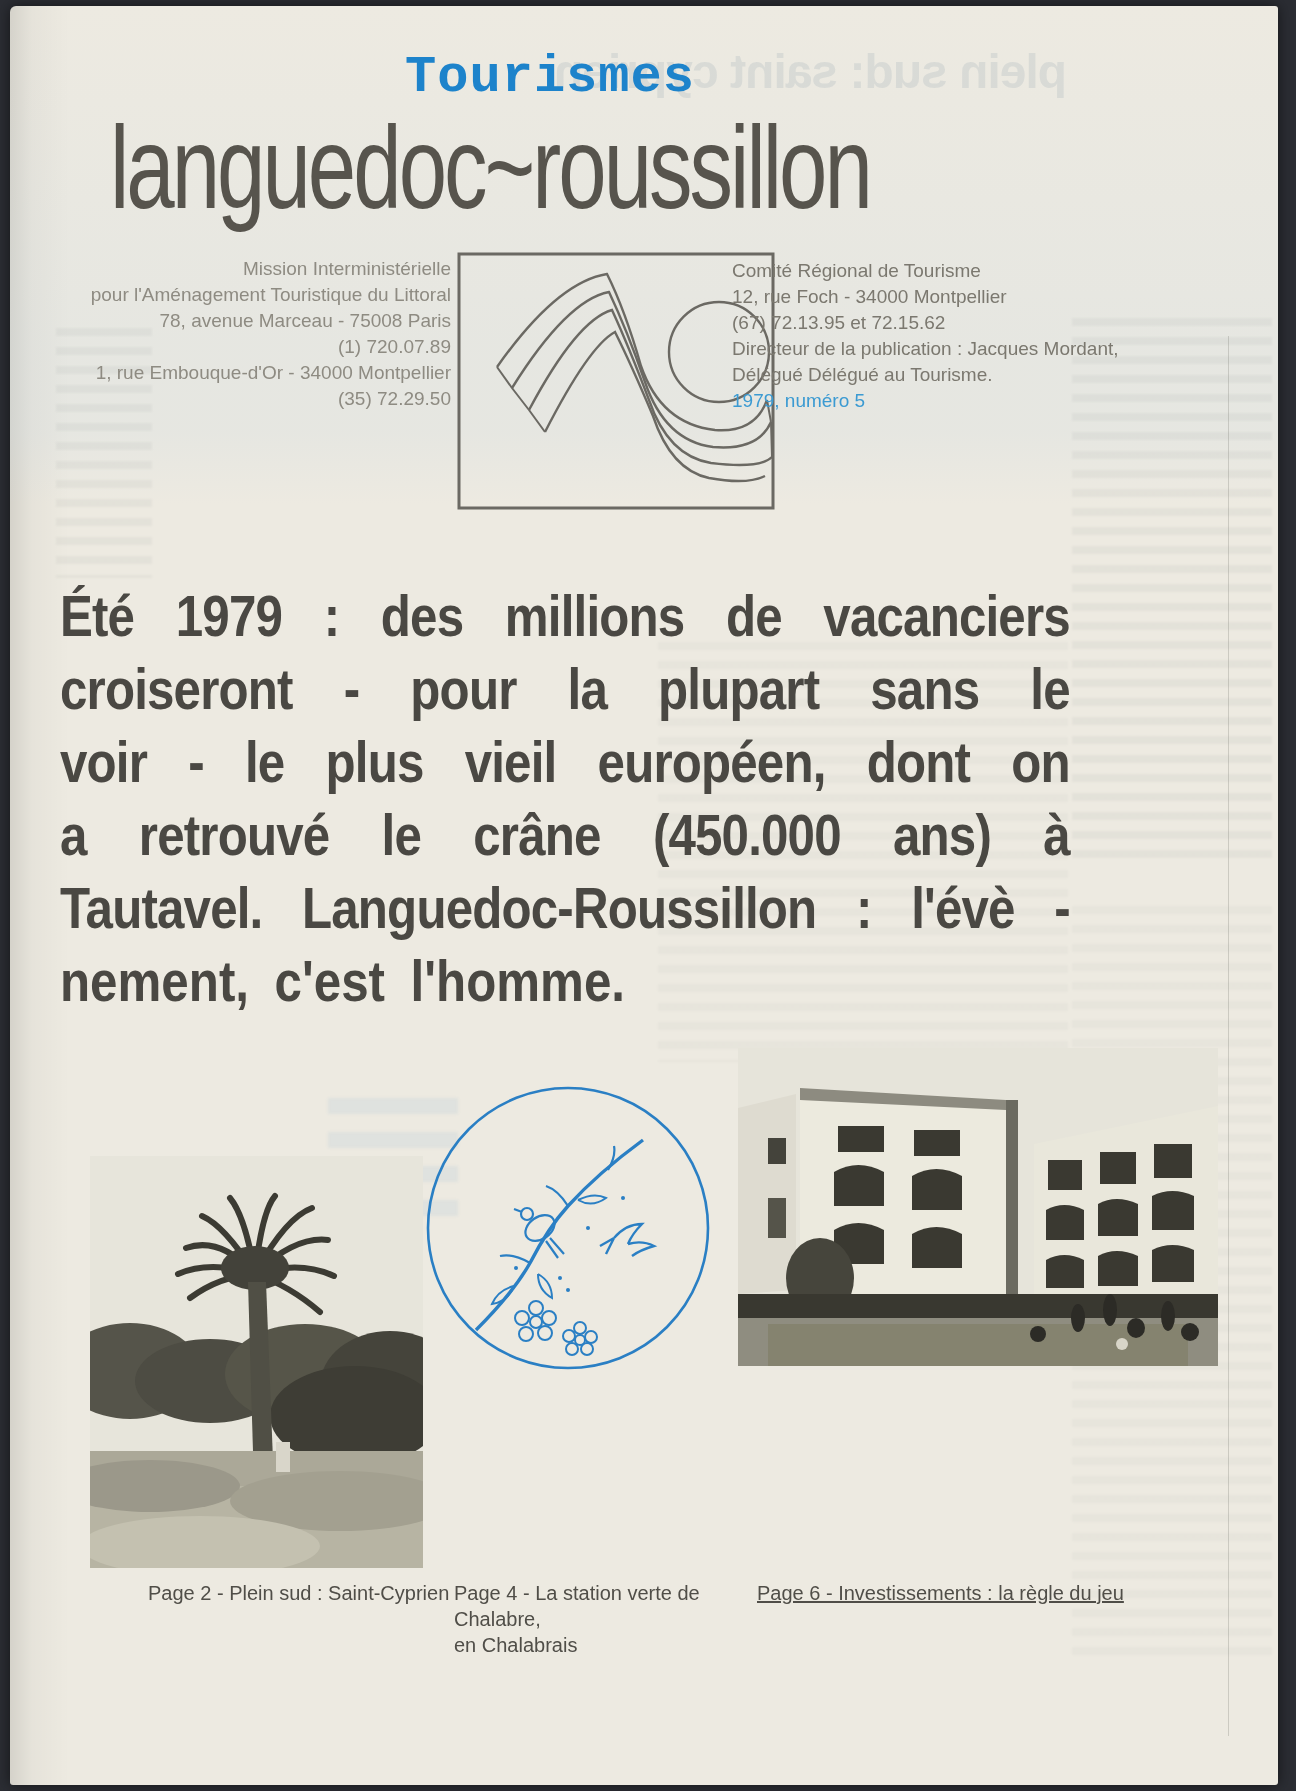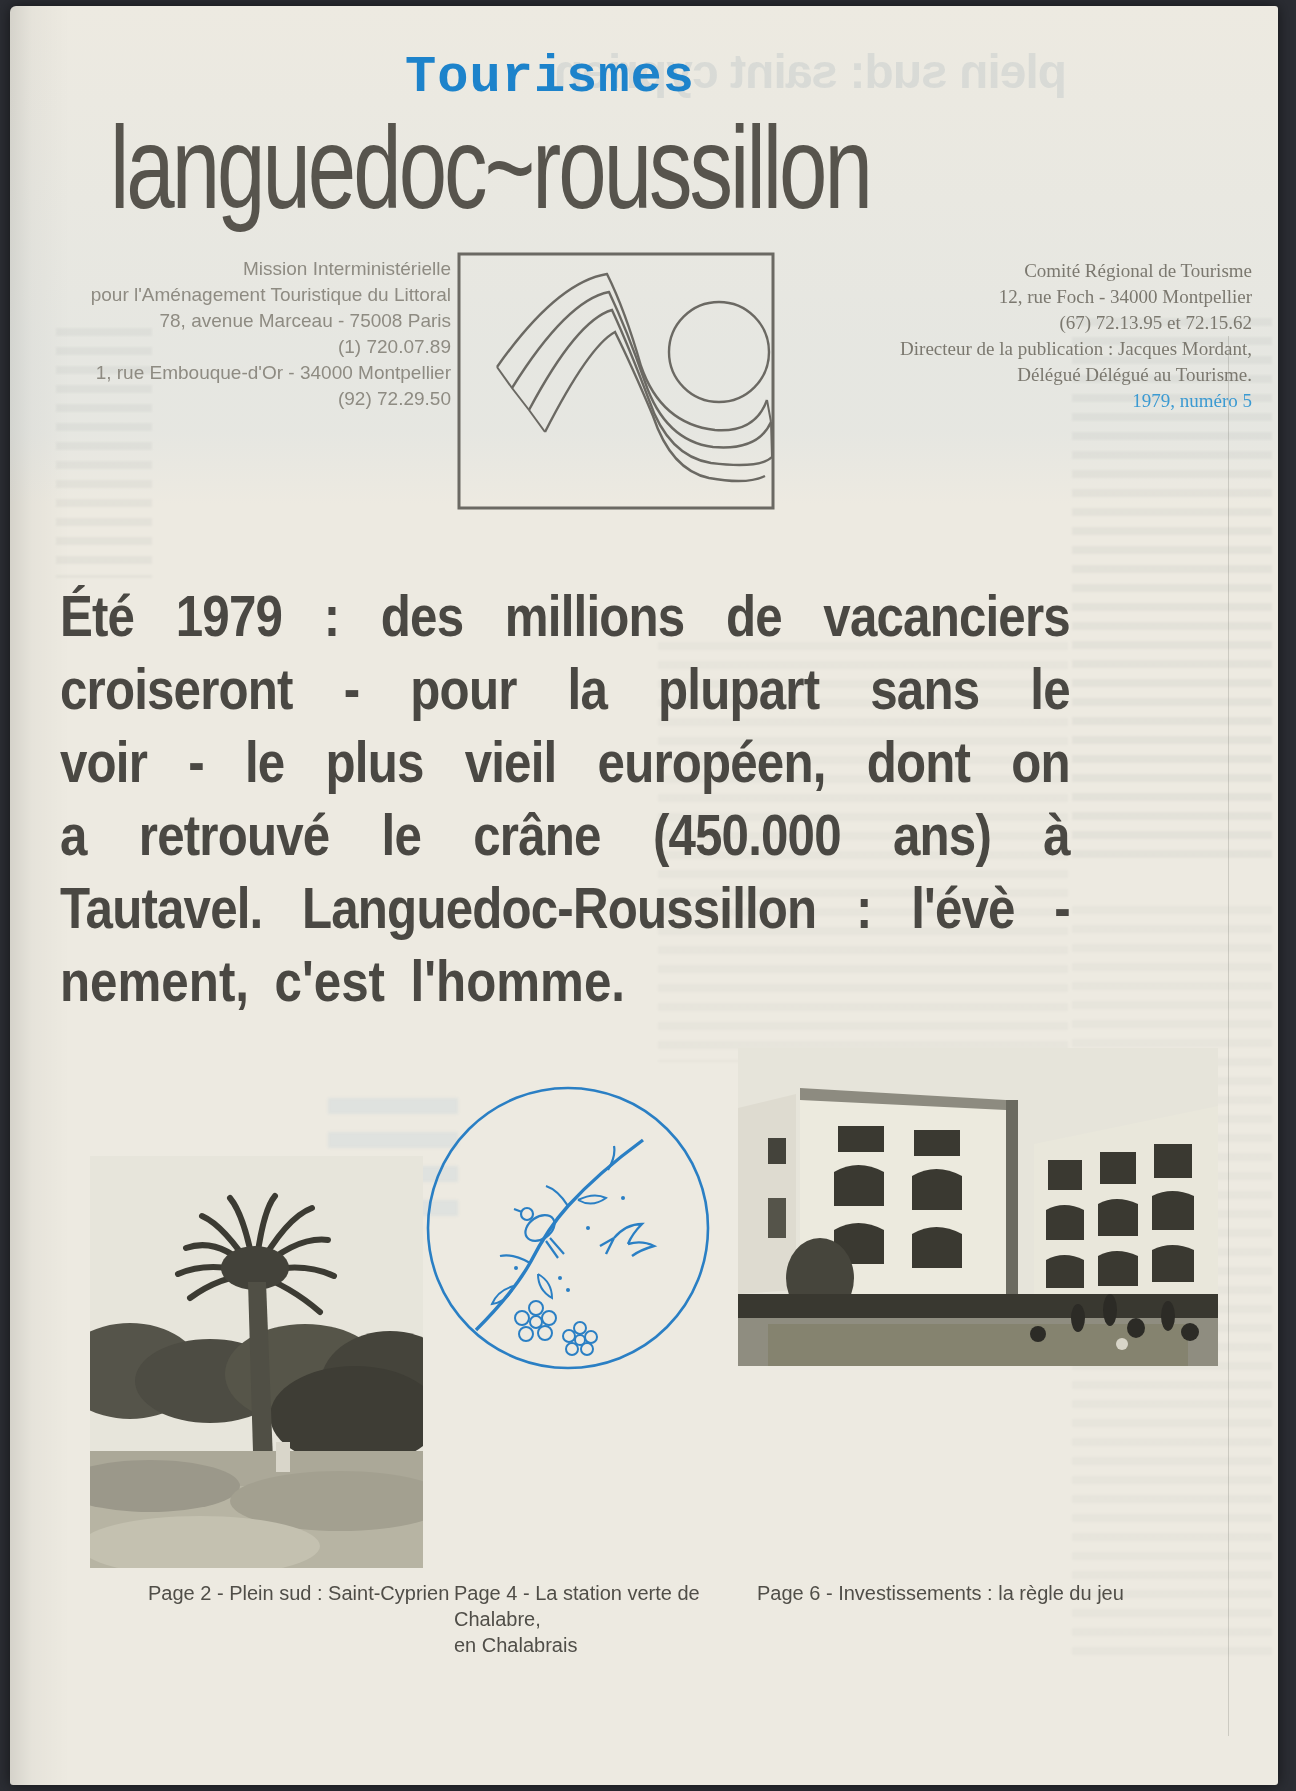--- a/index.html
+++ b/index.html
@@ -53,21 +53,21 @@
     letter-spacing:-4px;
     white-space:nowrap;
     transform:scaleX(0.75);
     transform-origin:left top;
     line-height:1;
   }
 
   
   .info{font-size:19px;line-height:26px;}
   .info-left{color:#8e8b82;text-align:right;}
-  .info-right{color:#7b786f;text-align:right;font-family:Liberation Serif, serif;}
+  .info-right{color:#7b786f;text-align:left;}
   .issue-line{color:#3b9ad2;}
 
   
   .headline{
     transform:scaleX(0.85);
     transform-origin:left top;
     color:#4a4843;
     font-weight:bold;
   }
   .headline .hl-line{
@@ -104,21 +104,21 @@
 
   <div class="abs overtitle" style="left:340px;top:42px;width:400px;">Tourismes</div>
   <div class="abs main-title" style="left:100px;top:104px;">languedoc~roussillon</div>
 
   <div class="abs info info-left" style="left:17px;top:250px;width:424px;">
     <div>Mission Interministérielle</div>
     <div>pour l'Aménagement Touristique du Littoral</div>
     <div>78, avenue Marceau - 75008 Paris</div>
     <div>(1) 720.07.89</div>
     <div>1, rue Embouque-d'Or - 34000 Montpellier</div>
-    <div>(92) 72.29.50</div>
+    <div>(35) 72.29.50</div>
   </div>
 
   <div class="abs logo-box" style="left:447px;top:246px;width:318px;height:258px;">
     <svg width="318" height="258" viewBox="0 0 318 258">
       <rect x="2" y="2" width="314" height="254" fill="none" stroke="#6b6963" stroke-width="3"></rect>
       <circle cx="262" cy="100" r="50" fill="none" stroke="#6b6963" stroke-width="2.4"></circle>
       <path d="M40,115 Q100,30 150,22 Q168,58 184,114 Q204,172 258,178 Q298,181 310,148" fill="none" stroke="#6b6963" stroke-width="2.4"></path>
       <path d="M55,136 Q110,48 152,40 Q170,78 188,130 Q208,189 256,195 Q301,199 314,170" fill="none" stroke="#6b6963" stroke-width="2.4"></path>
       <path d="M72,158 Q120,68 155,58 Q172,95 192,148 Q211,204 254,211 Q303,217 315,205" fill="none" stroke="#6b6963" stroke-width="2.4"></path>
       <path d="M88,180 Q132,94 158,80 Q174,112 196,164 Q214,218 252,226 Q290,233 308,224" fill="none" stroke="#6b6963" stroke-width="2.4"></path>
@@ -282,17 +282,17 @@
     </svg>
   </div>
 
   <div class="abs caption" style="left:90px;top:1574px;width:340px;margin-left:48px;">
     <div>Page 2 - Plein sud : Saint-Cyprien</div>
   </div>
   <div class="abs caption" style="left:420px;top:1574px;width:320px;margin-left:24px;">
     <div>Page 4 - La station verte de Chalabre,</div>
     <div>en Chalabrais</div>
   </div>
-  <div class="abs caption" style="left:747px;top:1574px;width:480px;">
+  <div class="abs caption" style="left:747px;top:1574px;width:480px;text-decoration:underline;">
     <div>Page 6 - Investissements : la règle du jeu</div>
   </div>
 
 </div>
 
 </body></html>

